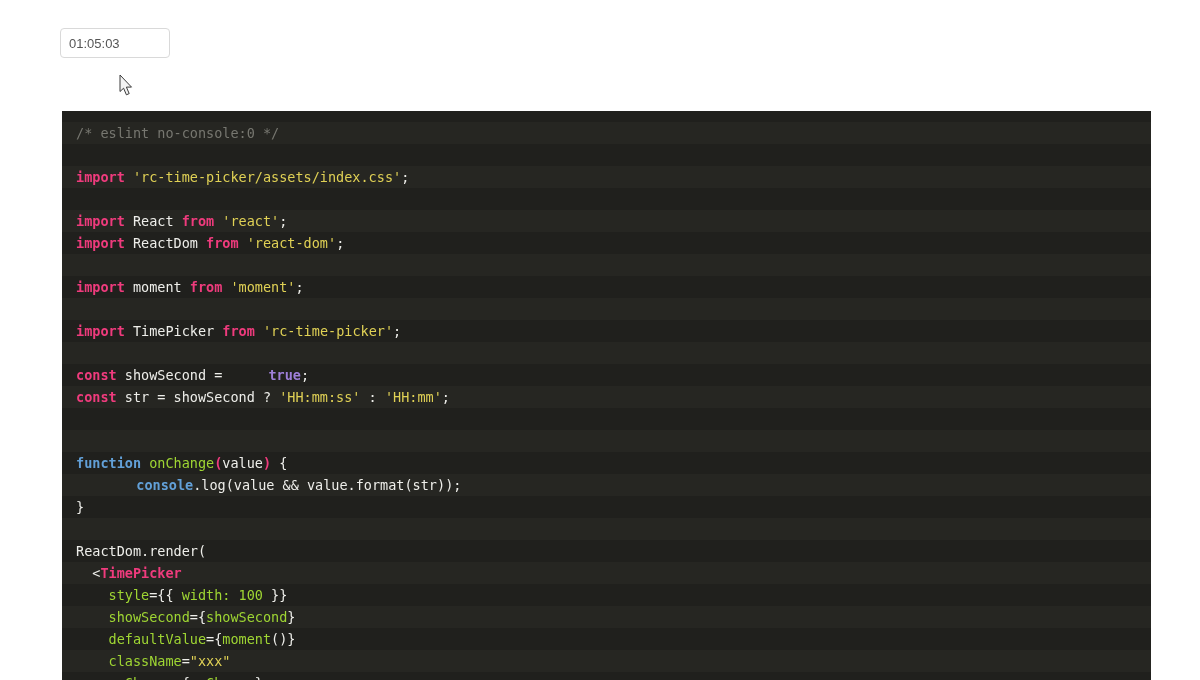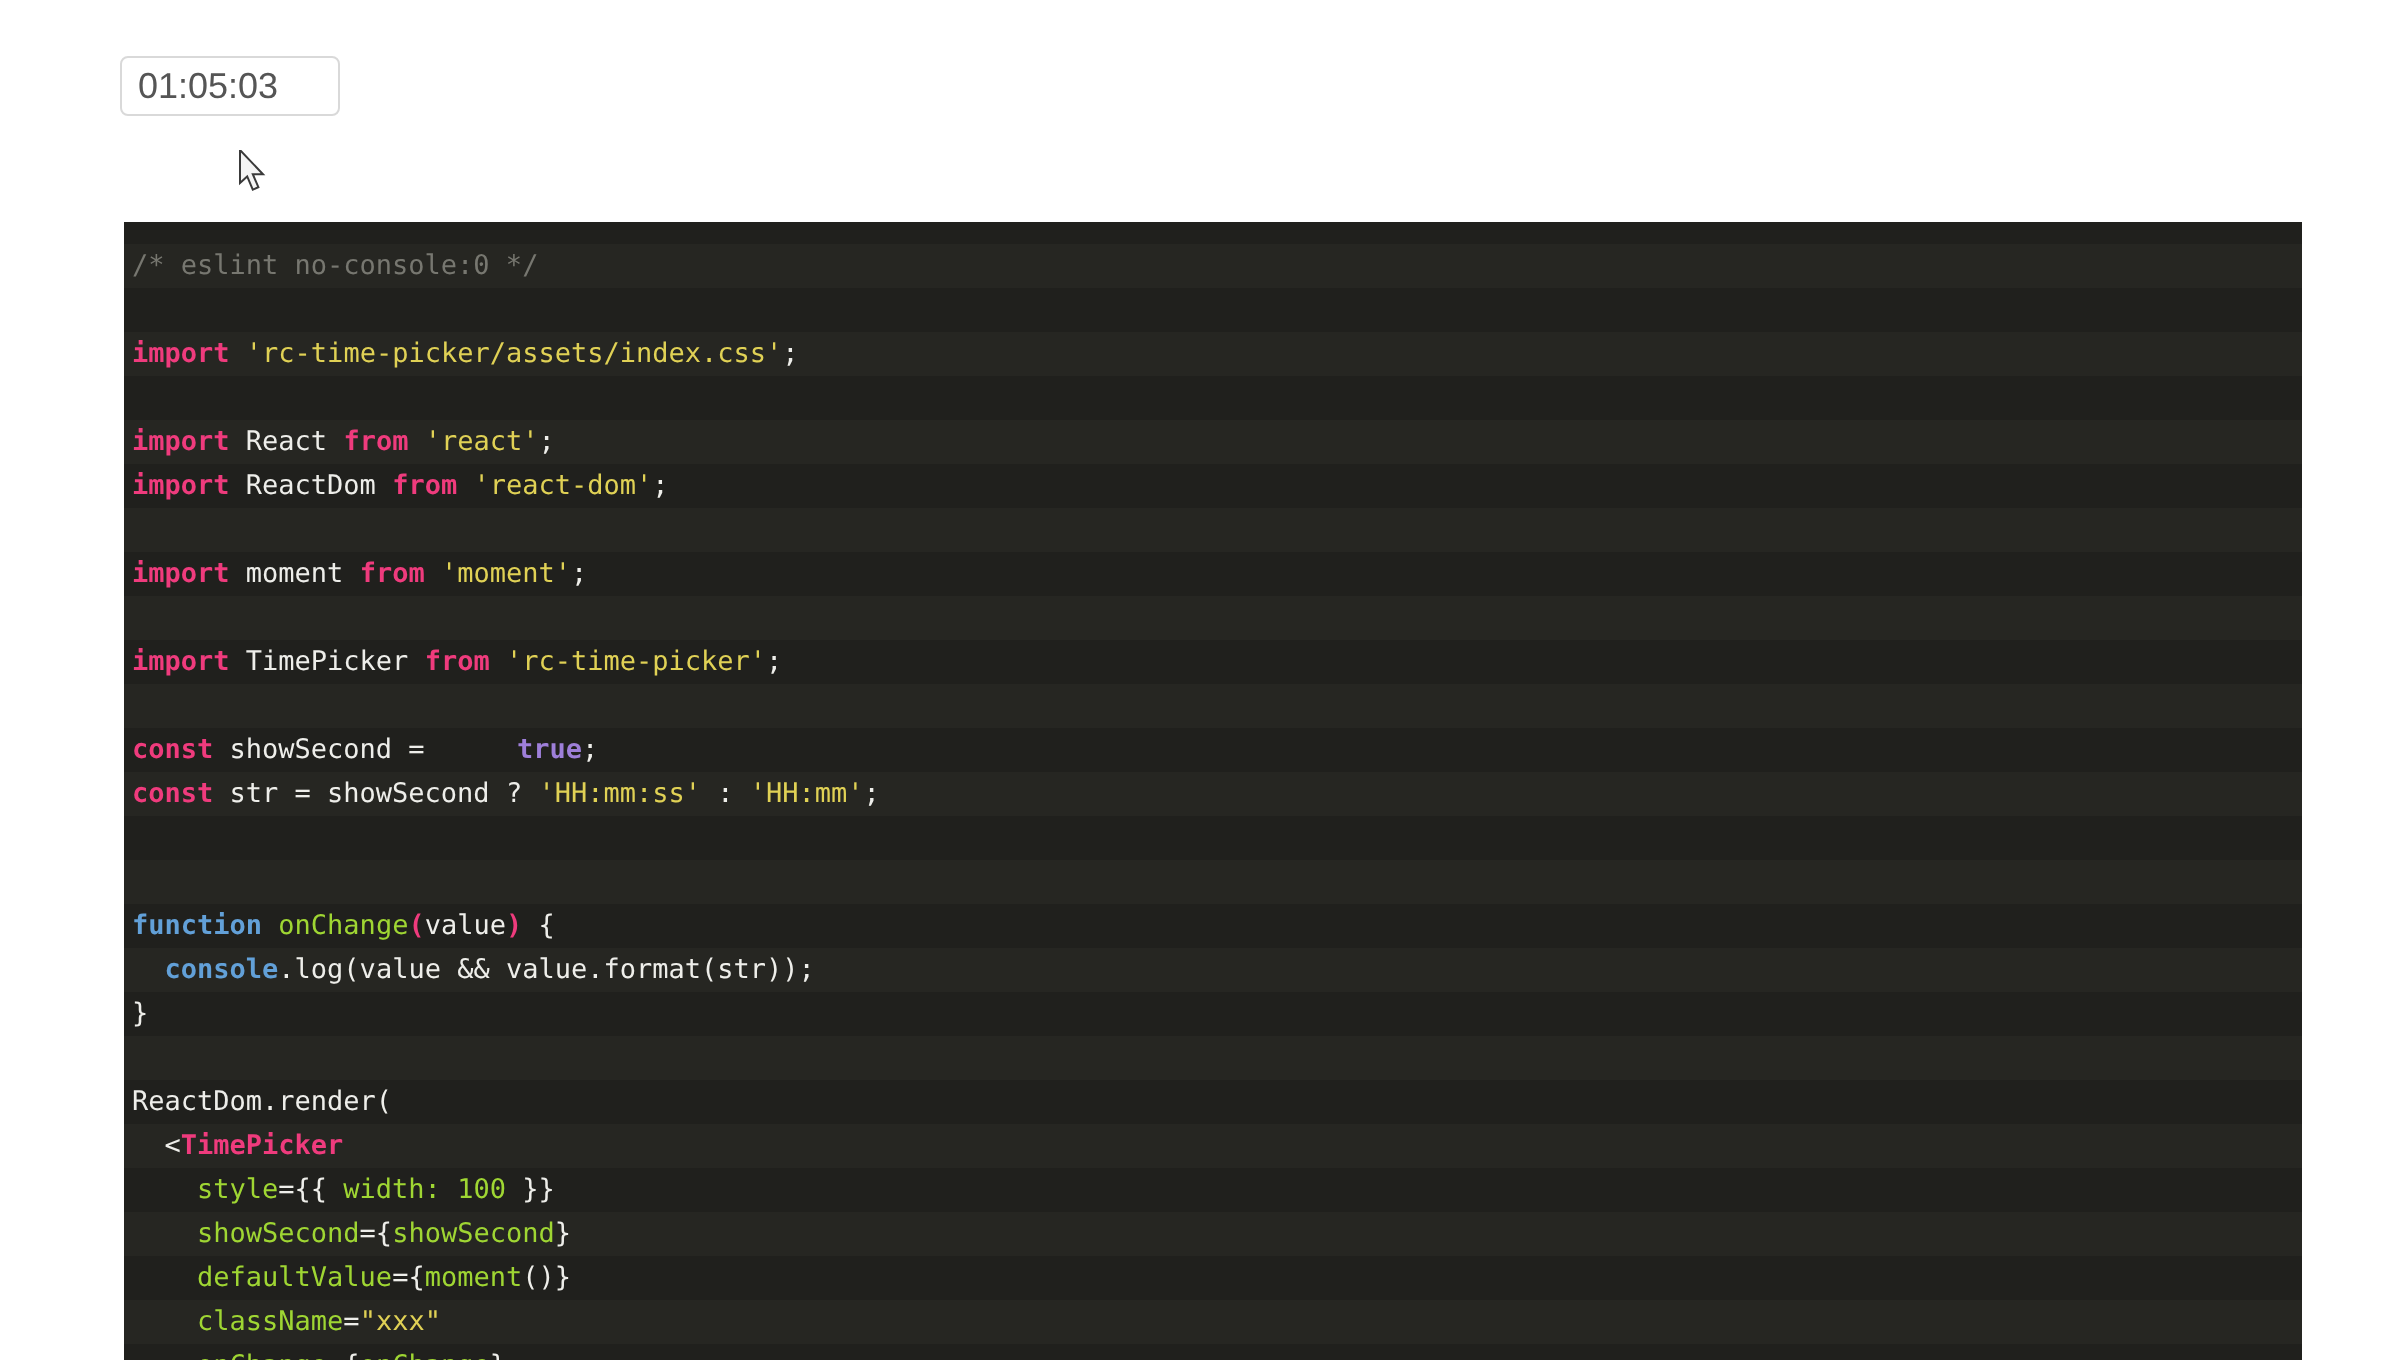--- a/index.html
+++ b/index.html
@@ -5,44 +5,44 @@
   html,body{margin:0;padding:0;}
   body{
     width:1200px;height:680px;position:relative;overflow:hidden;
     background:#ffffff;
     font-family:"Liberation Sans", sans-serif;
   }
   
   .time-input{
     position:absolute;left:60px;top:28px;width:110px;height:30px;
     box-sizing:border-box;border:1px solid #d9d9d9;border-radius:4px;
-    background:#fff;color:#555;font-size:18px;line-height:28px;
+    background:#fff;color:#555;font-size:13px;line-height:28px;
     padding:0 0 0 8px;outline:none;
     font-family:"Liberation Sans", sans-serif;
   }
   
   .cursor{position:absolute;left:119px;top:75px;width:15px;height:21px;}
   
   .code{
     position:absolute;left:62px;top:97px;width:1089px;height:583px;
     box-sizing:border-box;background:var(--bg-even,#20201d);
     padding:11px 0 0 0;overflow:hidden;
     font-family:"DejaVu Sans Mono", monospace;
     font-size:13.5px;line-height:22px;
     color:var(--pln,#eeeeea);
   }
   .code .line{
-    white-space:pre;height:22px;padding:0 4px;
+    white-space:pre;height:22px;padding:0 14px;
     background:var(--bg-even,#20201d);
   }
   .code .line:nth-child(odd){background:var(--bg-odd,#262622);}
   .code .com {color:var(--com,#777770);}
   .code .kw  {color:var(--kw,#ef3b7d);font-weight:bold;}
   .code .blu {color:var(--blu,#62a0d8);font-weight:bold;}
-  .code .blub{color:var(--blu,#62a0d8);font-weight:bold;}
+  .code .blub{color:var(--blu,#62a0d8);font-weight:bold;margin-left:44px;}
   .code .grn {color:var(--grn,#9fd633);margin-top:13px;}
   .code .str {color:var(--str,#e0d155);}
   .code .boo {color:var(--boo,#9e7fd9);font-weight:bold;margin-left:38px;}
   .code .pln {color:var(--pln,#eeeeea);}
 </style>
 </head>
 <body>
 
 <input class="time-input" readonly="" value="01:05:03" style="">
 

